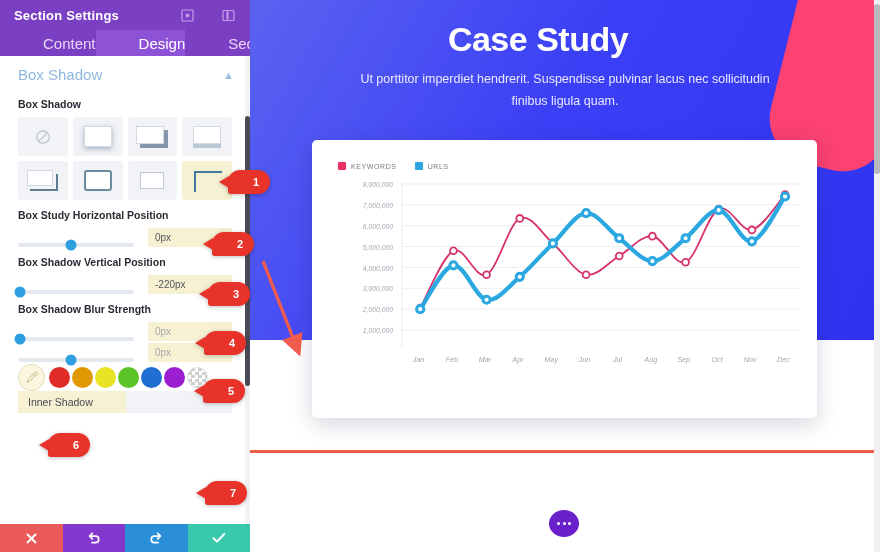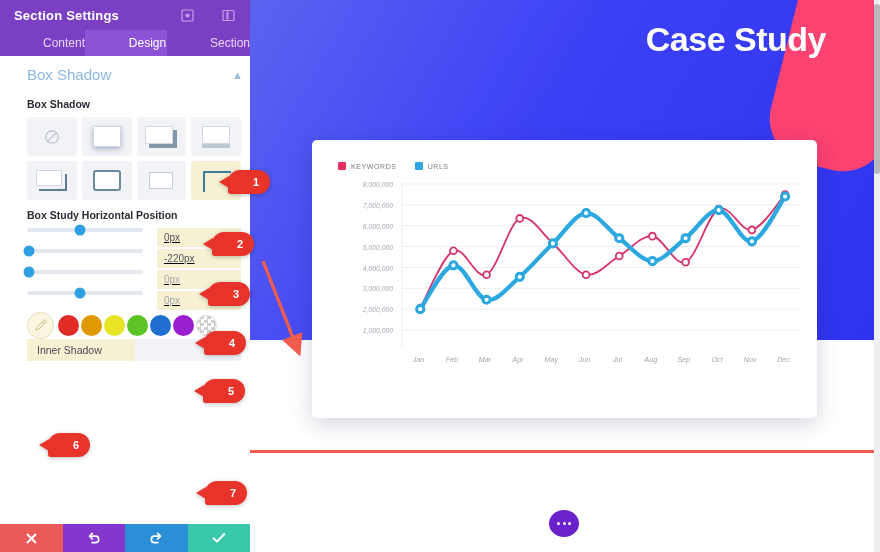--- a/index.html
+++ b/index.html
@@ -25,27 +25,27 @@
   .hdr-icon {
     width:16px; height:14px; margin-left:9px;
     display:flex; align-items:center; justify-content:center;
     color:#cfa9ee; opacity:.95;
   }
   .hdr-icon svg { display:block; }
 
   #sb-tabs { height:26px; background:#7b3fc4; display:flex; }
   .tab {
     flex:1; display:flex; align-items:center; justify-content:center;
-    font-size:12px; color:#e7d6f7; cursor:pointer;padding-left:43px;
+    font-size:15px; color:#e7d6f7; cursor:pointer;padding-left:43px;
   }
   .tab.active { background:#8e52d6; color:#fff; }
 
   #sb-scroll {
     position:absolute; top:56px; left:0; width:250px; height:492px;
-    overflow:hidden; background:#fff;margin-left:9px;
+    overflow:hidden; background:#fff;
   }
   #sb-track {
     position:absolute; right:0; top:0; width:5px; height:468px; background:#f3f3f5;
   }
   #sb-thumb {
     position:absolute; right:0; top:60px; width:5px; height:270px;
     background:#4a4a55; border-radius:3px;
   }
 
   .sec-head {
@@ -70,21 +70,21 @@
     cursor:pointer; position:relative;
   }
   .preset.selected { background:#f6f1d2; }
   .pv { width:34px; height:23px; position:relative; }
   .pv-box {
     position:absolute; background:#fff;
     border:1px solid #d3d9e2;
   }
 
   
-  .slider-row { display:flex; align-items:flex-start; gap:14px; margin-bottom:2px;text-decoration:underline; }
+  .slider-row { display:flex; align-items:flex-end; gap:14px; margin-bottom:2px; }
   .srail {
     flex:1; height:4px; background:#e4e8ef; border-radius:3px; position:relative;
     cursor:pointer;
   }
   .sthumb {
     position:absolute; top:50%; width:11px; height:11px; border-radius:50%;
     background:#2e9fe0; transform:translate(-50%,-50%);
   }
   .sval {
     width:84px; height:19px; background:#f6f1d2; border:none;
@@ -145,21 +145,21 @@
     background:linear-gradient(120deg,#5a63f0 0%,#3b3ff5 45%,#2f33f0 100%);
     overflow:hidden;
   }
   #hero-pink {
     position:absolute; right:-26px; top:-60px;
     width:120px; height:230px; background:#fb4271;
     border-radius:46px;
     transform:rotate(14deg);
   }
   #hero-title {
-    position:absolute; top:20px; left:0; width:576px; text-align:right;
+    position:absolute; top:20px; left:0; width:576px; text-align:center;
     color:#fff; font-size:34px; font-weight:bold; letter-spacing:-.5px;
   }
   #hero-sub {
     position:absolute; top:68px; left:95px; width:440px; text-align:center;
     color:#e8e9ff; font-size:12.5px; line-height:22px;
   }
 
   
   #card {
     position:absolute; left:62px; top:140px; width:505px; height:278px;
@@ -309,29 +309,31 @@
       <div class="field-label">Box Study Horizontal Position</div>
       <div class="slider-row">
         <div class="srail">
           <div class="sthumb" style="left:46%"></div>
         </div>
         <div class="sval">0px</div>
       </div>
     </div>
 
     <div class="field">
+      <div class="field-label">Box Shadow Vertical Position</div>
       <div class="slider-row">
         <div class="srail">
           <div class="sthumb" style="left:2%"></div>
         </div>
         <div class="sval">-220px</div>
       </div>
     </div>
 
     <div class="field">
+      <div class="field-label">Box Shadow Blur Strength</div>
       <div class="slider-row">
         <div class="srail">
           <div class="sthumb" style="left:2%"></div>
         </div>
         <div class="sval placeholder">0px</div>
       </div>
     </div>
 
     <div class="field">
       <div class="slider-row">
@@ -399,20 +401,21 @@
 <div class="callout" style="left:204px;top:331px">4</div>
 <div class="callout" style="left:203px;top:379px">5</div>
 <div class="callout" style="left:48px;top:433px">6</div>
 <div class="callout" style="left:205px;top:481px">7</div>
 
 <div id="canvas">
 
   <div id="hero">
     <div id="hero-pink"></div>
     <div id="hero-title">Case Study</div>
+    <div id="hero-sub">Ut porttitor imperdiet hendrerit. Suspendisse pulvinar lacus nec sollicitudin finibus ligula quam.</div>
   </div>
 
   <div id="card">
     <div id="card-top">
       <div id="legend">
         <div class="lg">
           <div class="lg-box" style="background:#ec2f63"></div>
           <div class="lg-txt">KEYWORDS</div>
         </div>
         <div class="lg">

